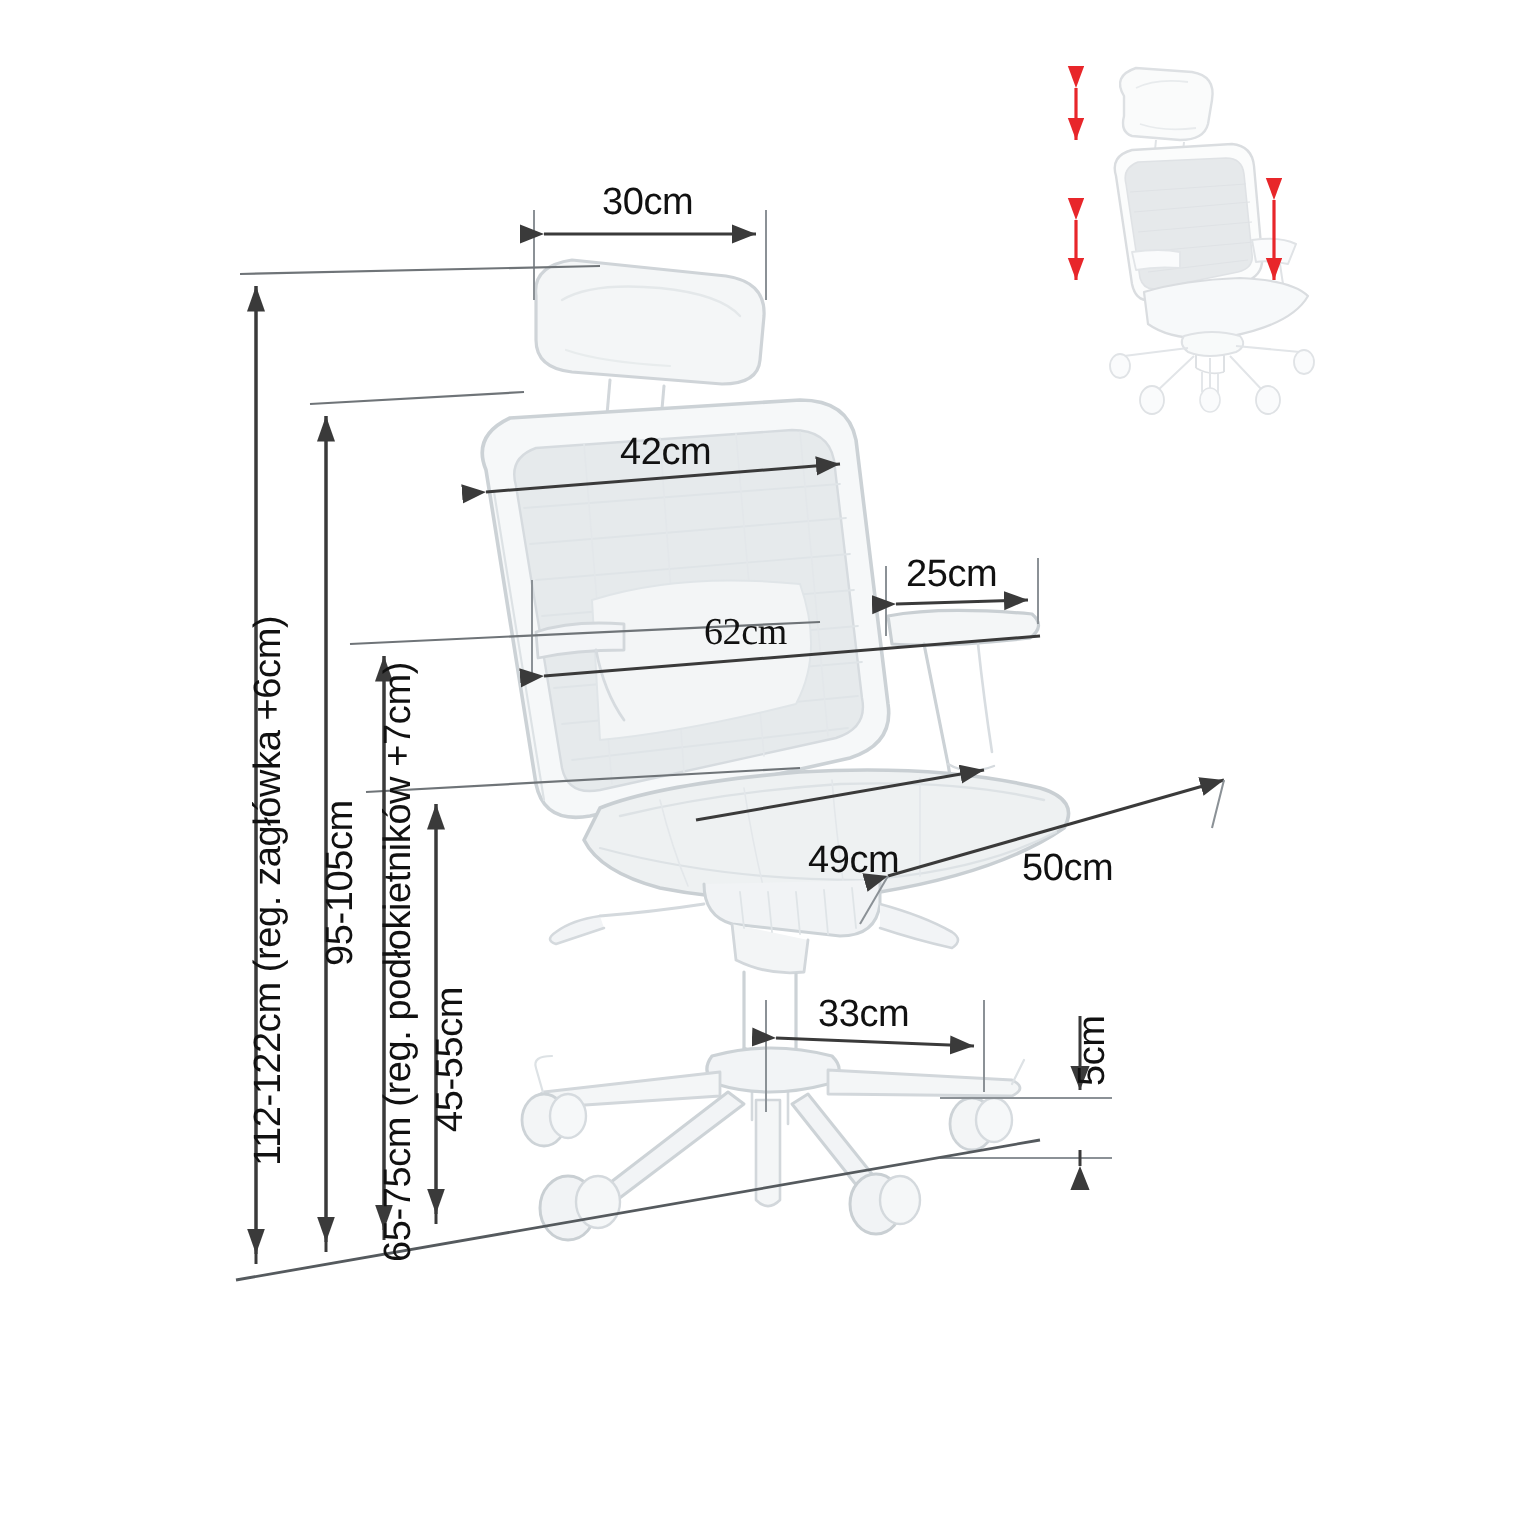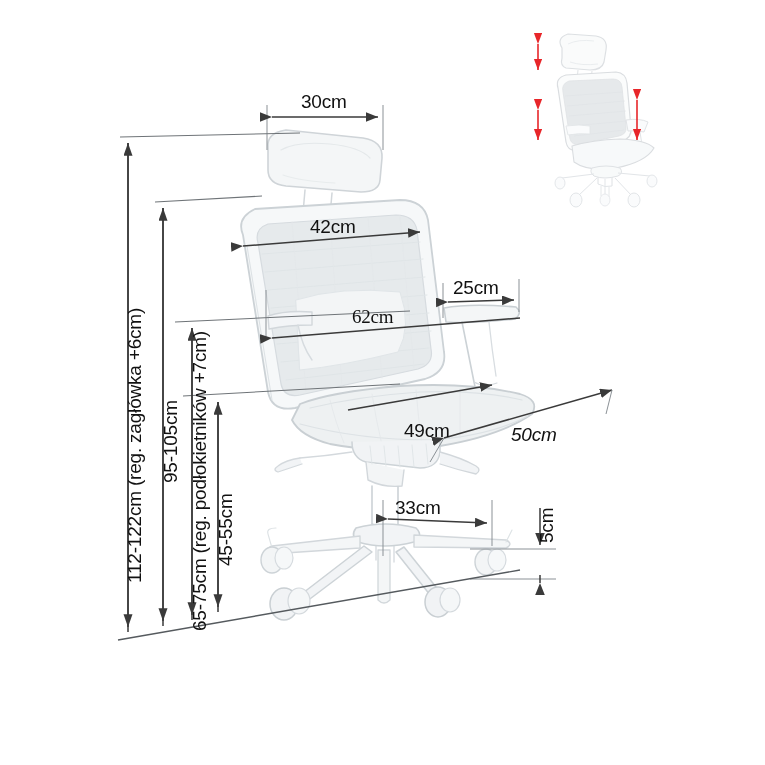--- a/index.html
+++ b/index.html
@@ -313,23 +313,23 @@
   <div class="dim-label" style="left:301px; top:91px;">30cm</div>
 
   <div class="dim-label" style="left:310px; top:216px;text-align:center;">42cm</div>
 
   <div class="dim-label" style="left:352px; top:306px;font-family:Liberation Serif, serif;">62cm</div>
 
   <div class="dim-label" style="left:453px; top:277px;">25cm</div>
 
   <div class="dim-label" style="left:404px; top:390px;margin-top:30px;">49cm</div>
 
-  <div class="dim-label" style="left:511px; top:424px;font-style:italic;">50cm</div>
-
-  <div class="dim-label" style="left:395px; top:497px;text-align:right;">33cm</div>
+  <div class="dim-label" style="left:511px; top:424px;">50cm</div>
+
+  <div class="dim-label" style="left:409px; top:497px;text-align:right;">33cm</div>
 
   <div class="dim-label vert" style="left:536px; top:543px;">5cm</div>
 
   <div class="dim-label vert" style="left:124px; top:583px;">112-122cm (reg. zagłówka +6cm)</div>
 
   <div class="dim-label vert" style="left:160px; top:483px;">95-105cm</div>
 
   <div class="dim-label vert" style="left:189px; top:631px;">65-75cm (reg. podłokietników +7cm)</div>
 
   <div class="dim-label vert" style="left:215px; top:566px;">45-55cm</div>

